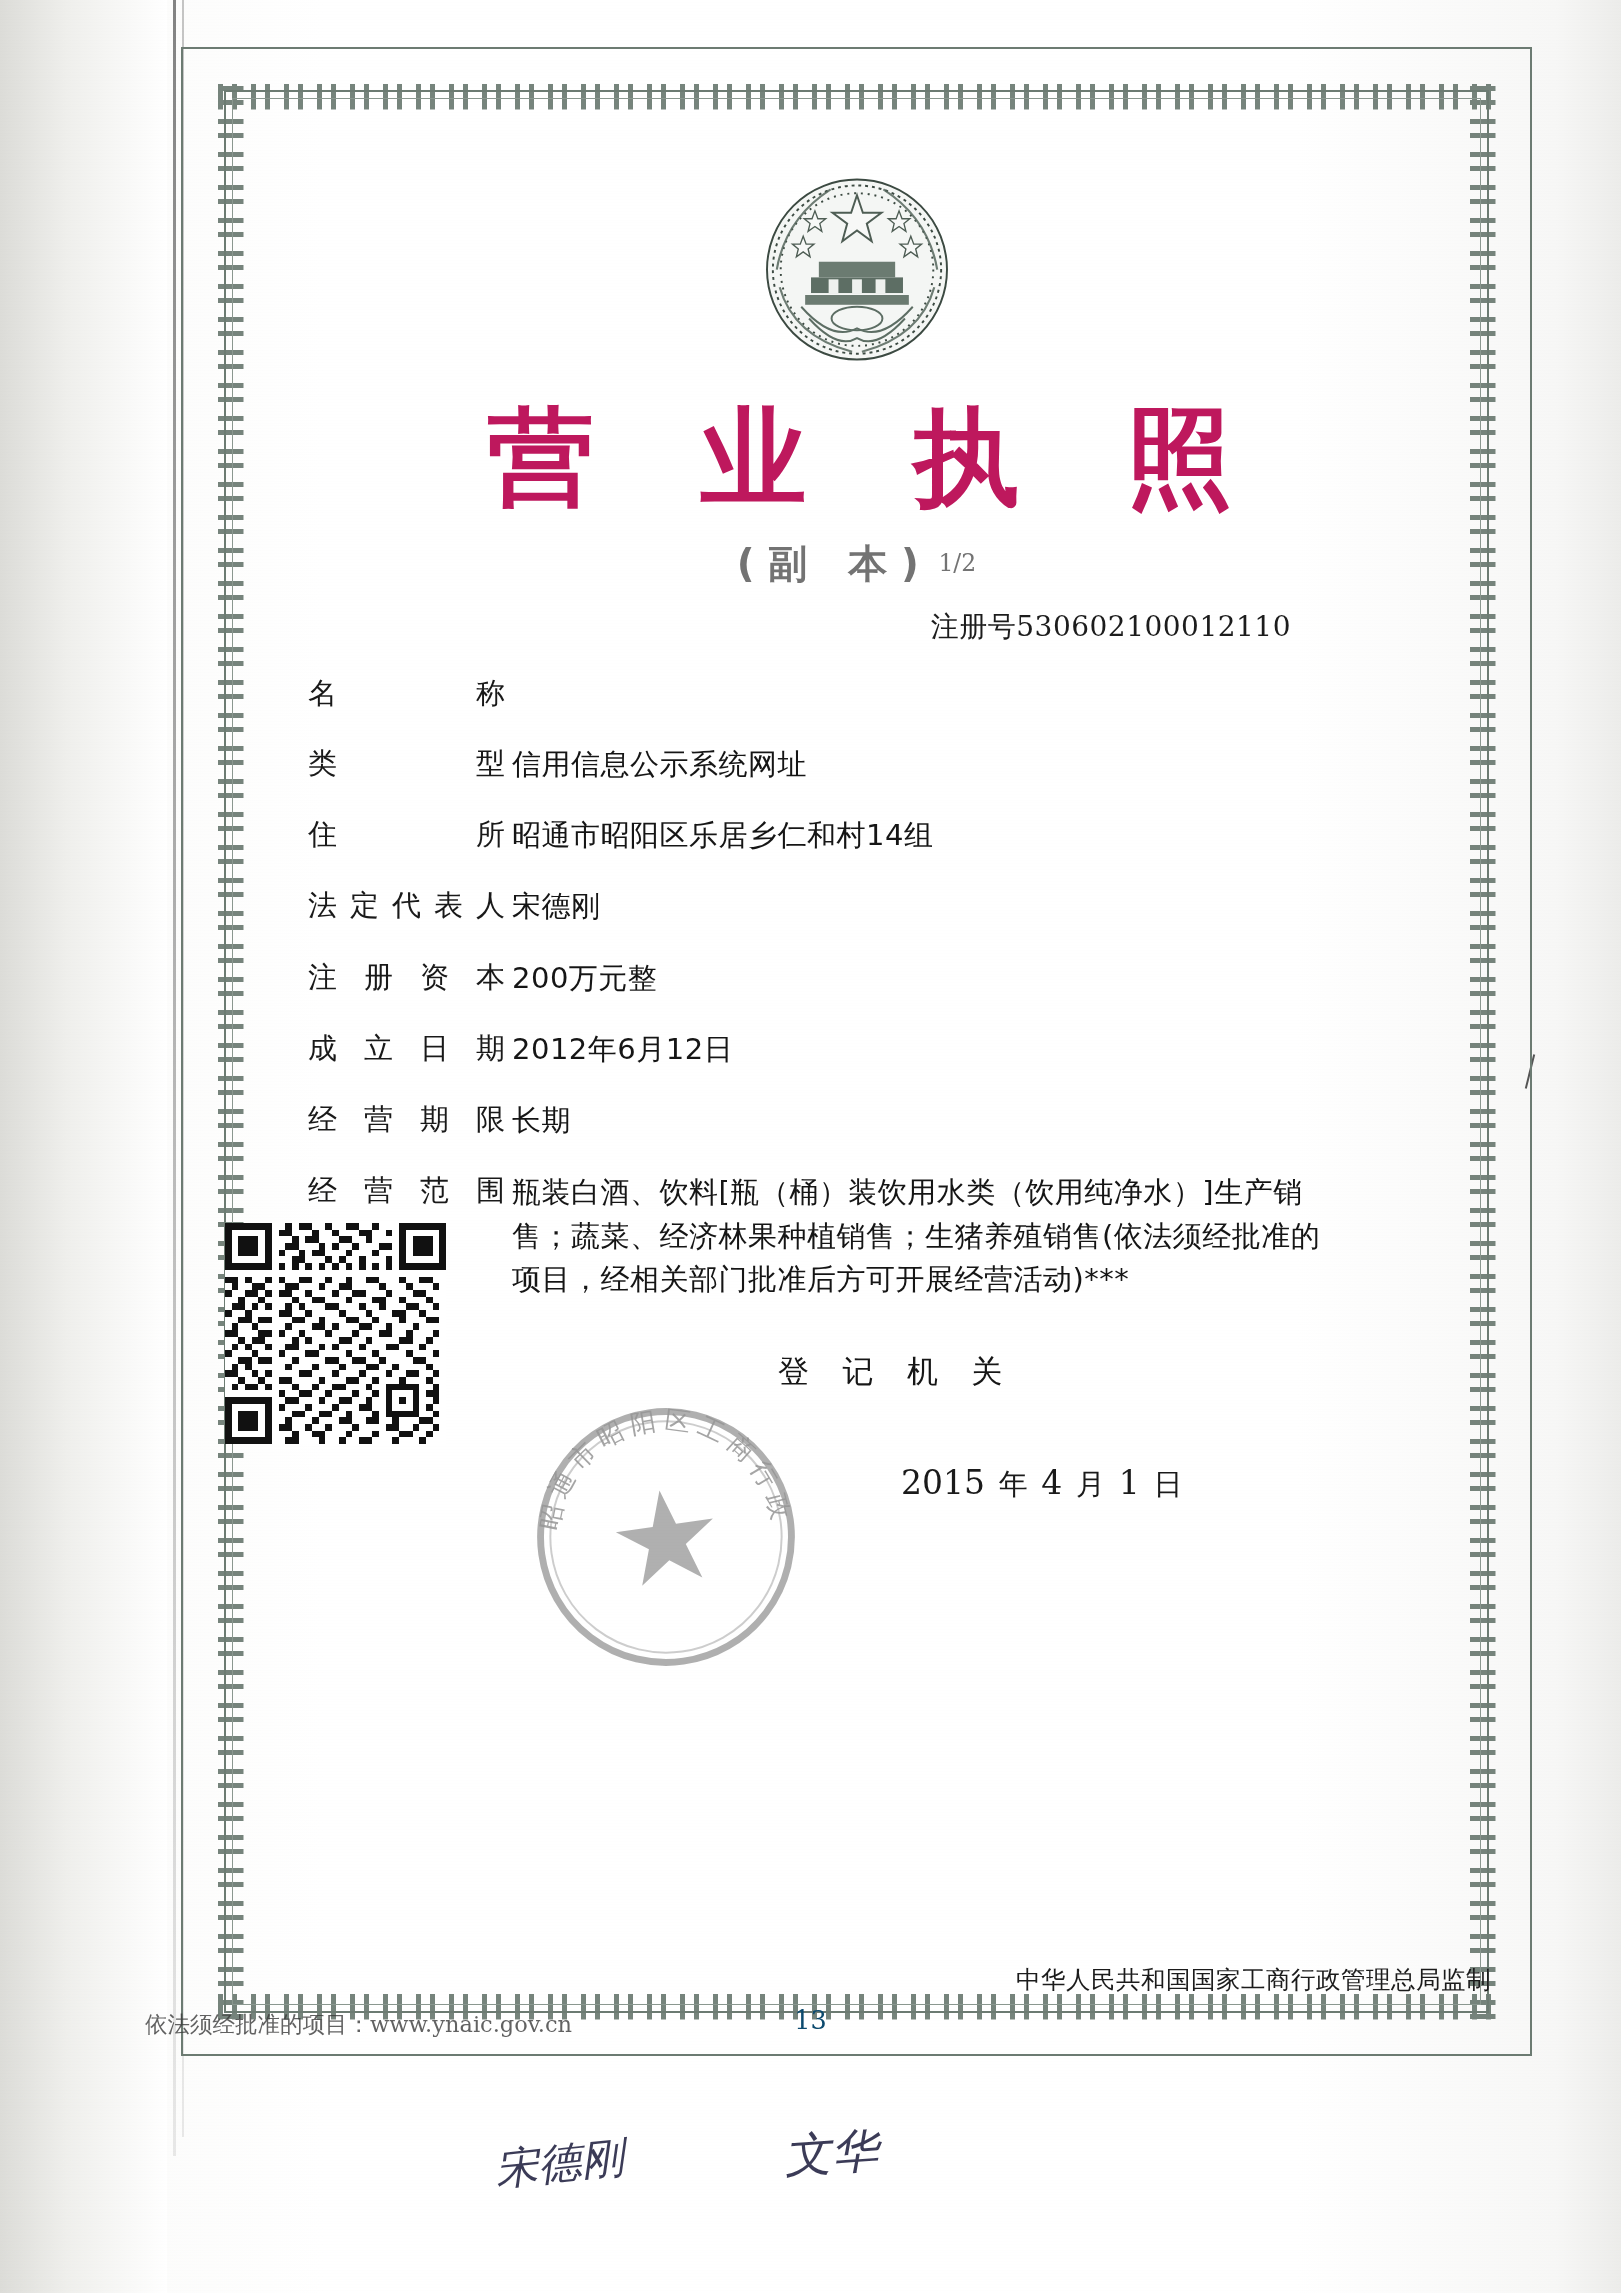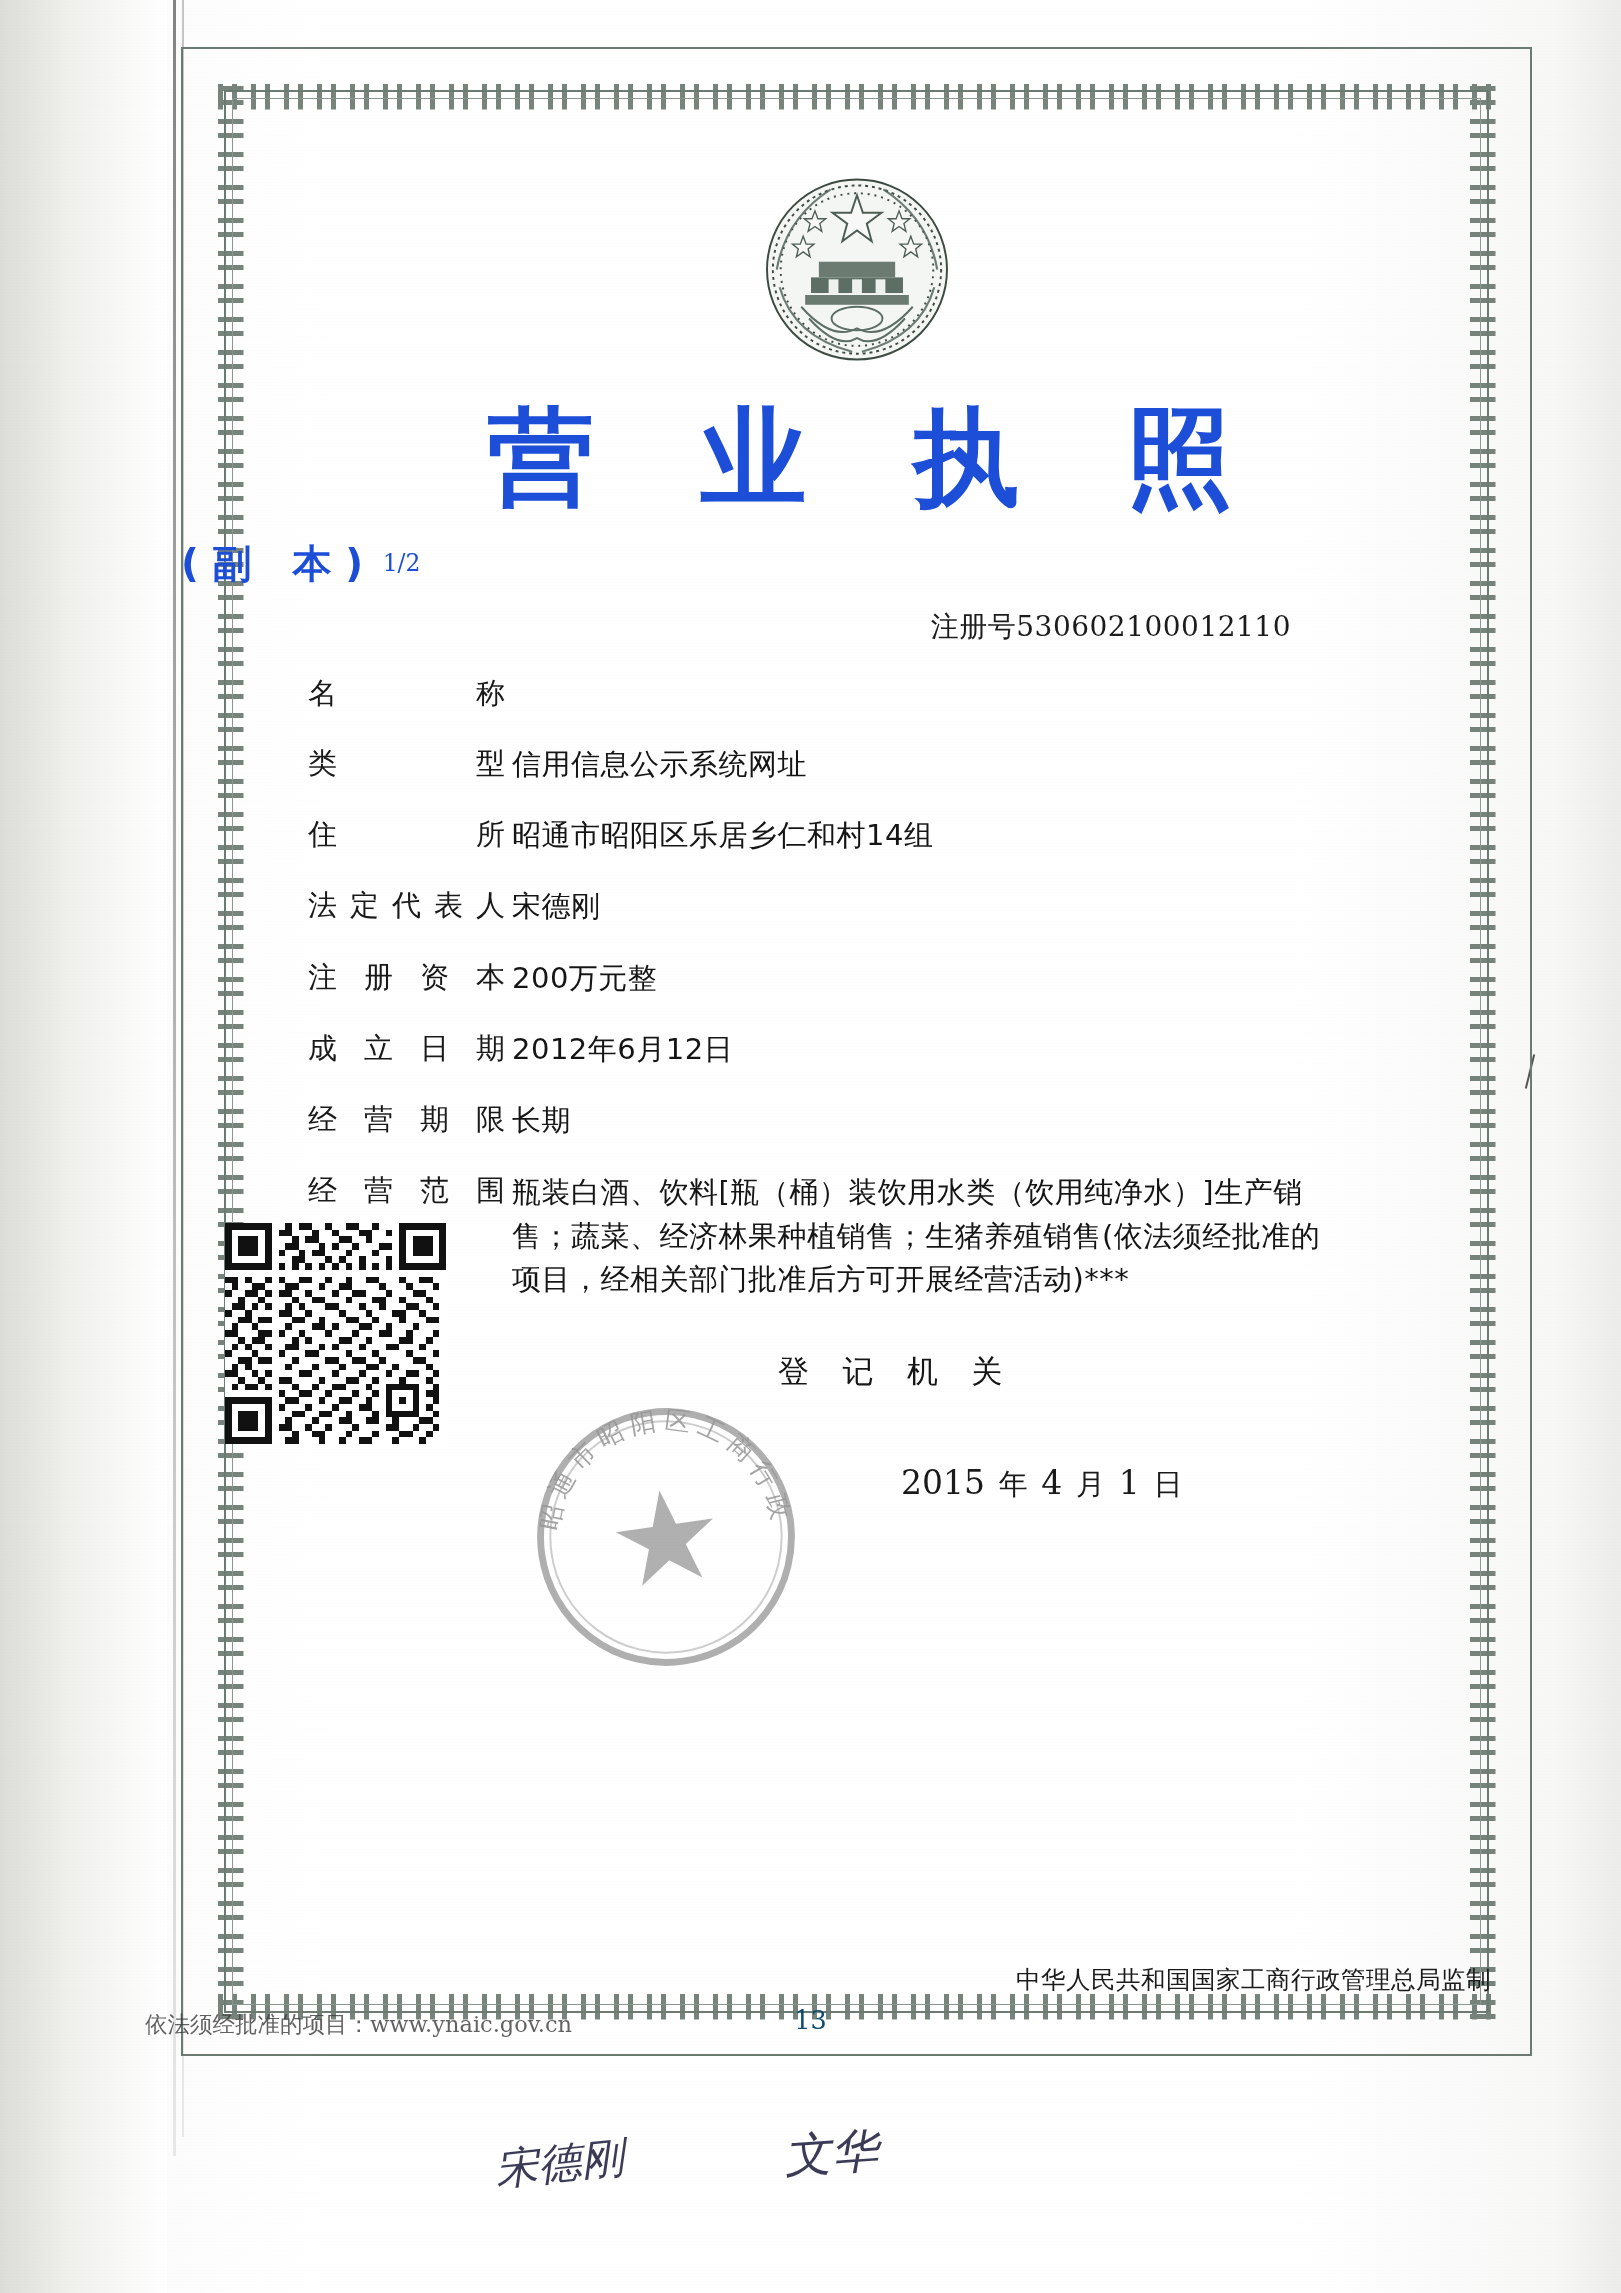--- a/index.html
+++ b/index.html
@@ -112,29 +112,29 @@
   
   .title {
     position: absolute;
     left: 0; right: 0; top: 353px;
     text-align: center;
     font-family: "DejaVu Sans", "Liberation Sans", sans-serif;
     font-size: 106px;
     font-weight: 700;
     letter-spacing: 35px;
     text-indent: 35px;
-    color: #1d4ed8;
+    color: #be185d;
     line-height: 1.1;
     margin-left: 7px;
   }
   .subtitle-row {
     position: absolute;
     left: 0; right: 0; top: 490px;
-    text-align: left;
-    color: #1d4ed8;
+    text-align: center;
+    color: #737373;
   }
   .subtitle {
     font-size: 39px;
     letter-spacing: 13.7px;
     text-indent: 13.7px;
     font-weight: 600;
   }
   .subtitle-frac {
     font-size: 23.5px;
     vertical-align: super;

